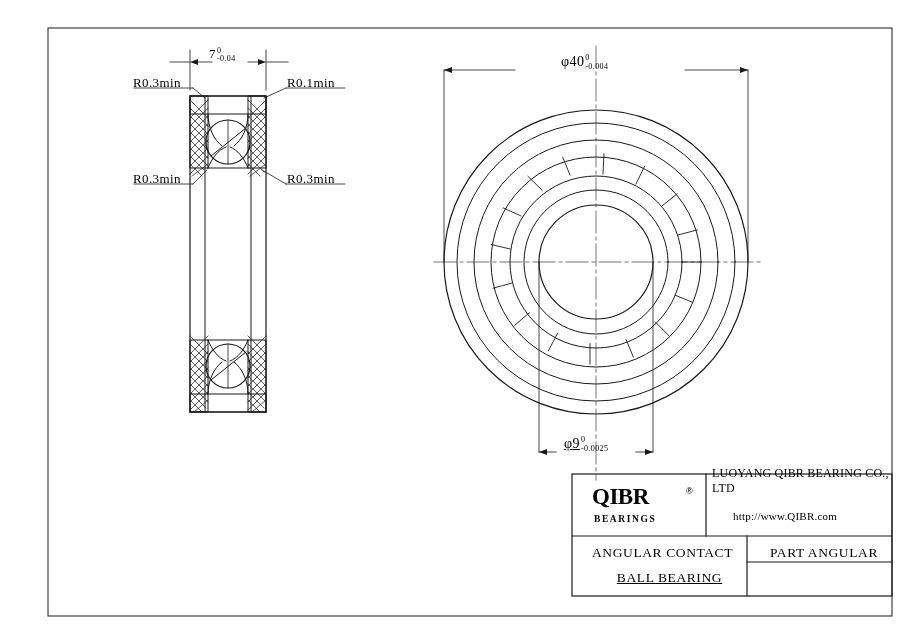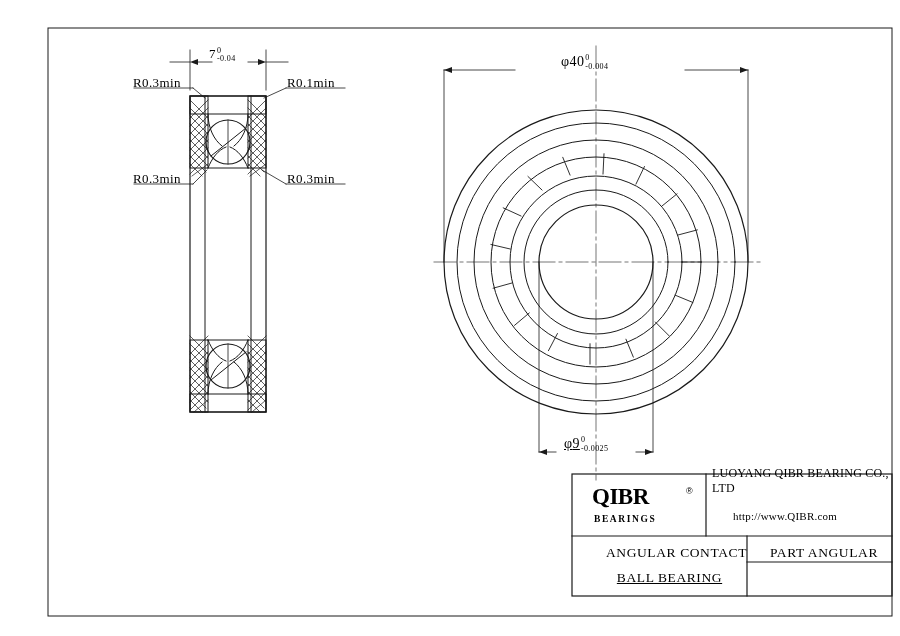--- a/index.html
+++ b/index.html
@@ -88,21 +88,21 @@
     left: 733px;
     top: 510px;
     font-size: 11px;
     letter-spacing: 0.2px;
   }
   .prod1 {
     position: absolute;
     left: 592px;
     top: 545px;
     width: 155px;
-    text-align: right;
+    text-align: left;
     font-size: 13.5px;
     letter-spacing: 0.6px;
   }
   .prod2 {
     position: absolute;
     left: 592px;
     top: 570px;
     width: 155px;
     text-align: center;
     font-size: 13.5px;

